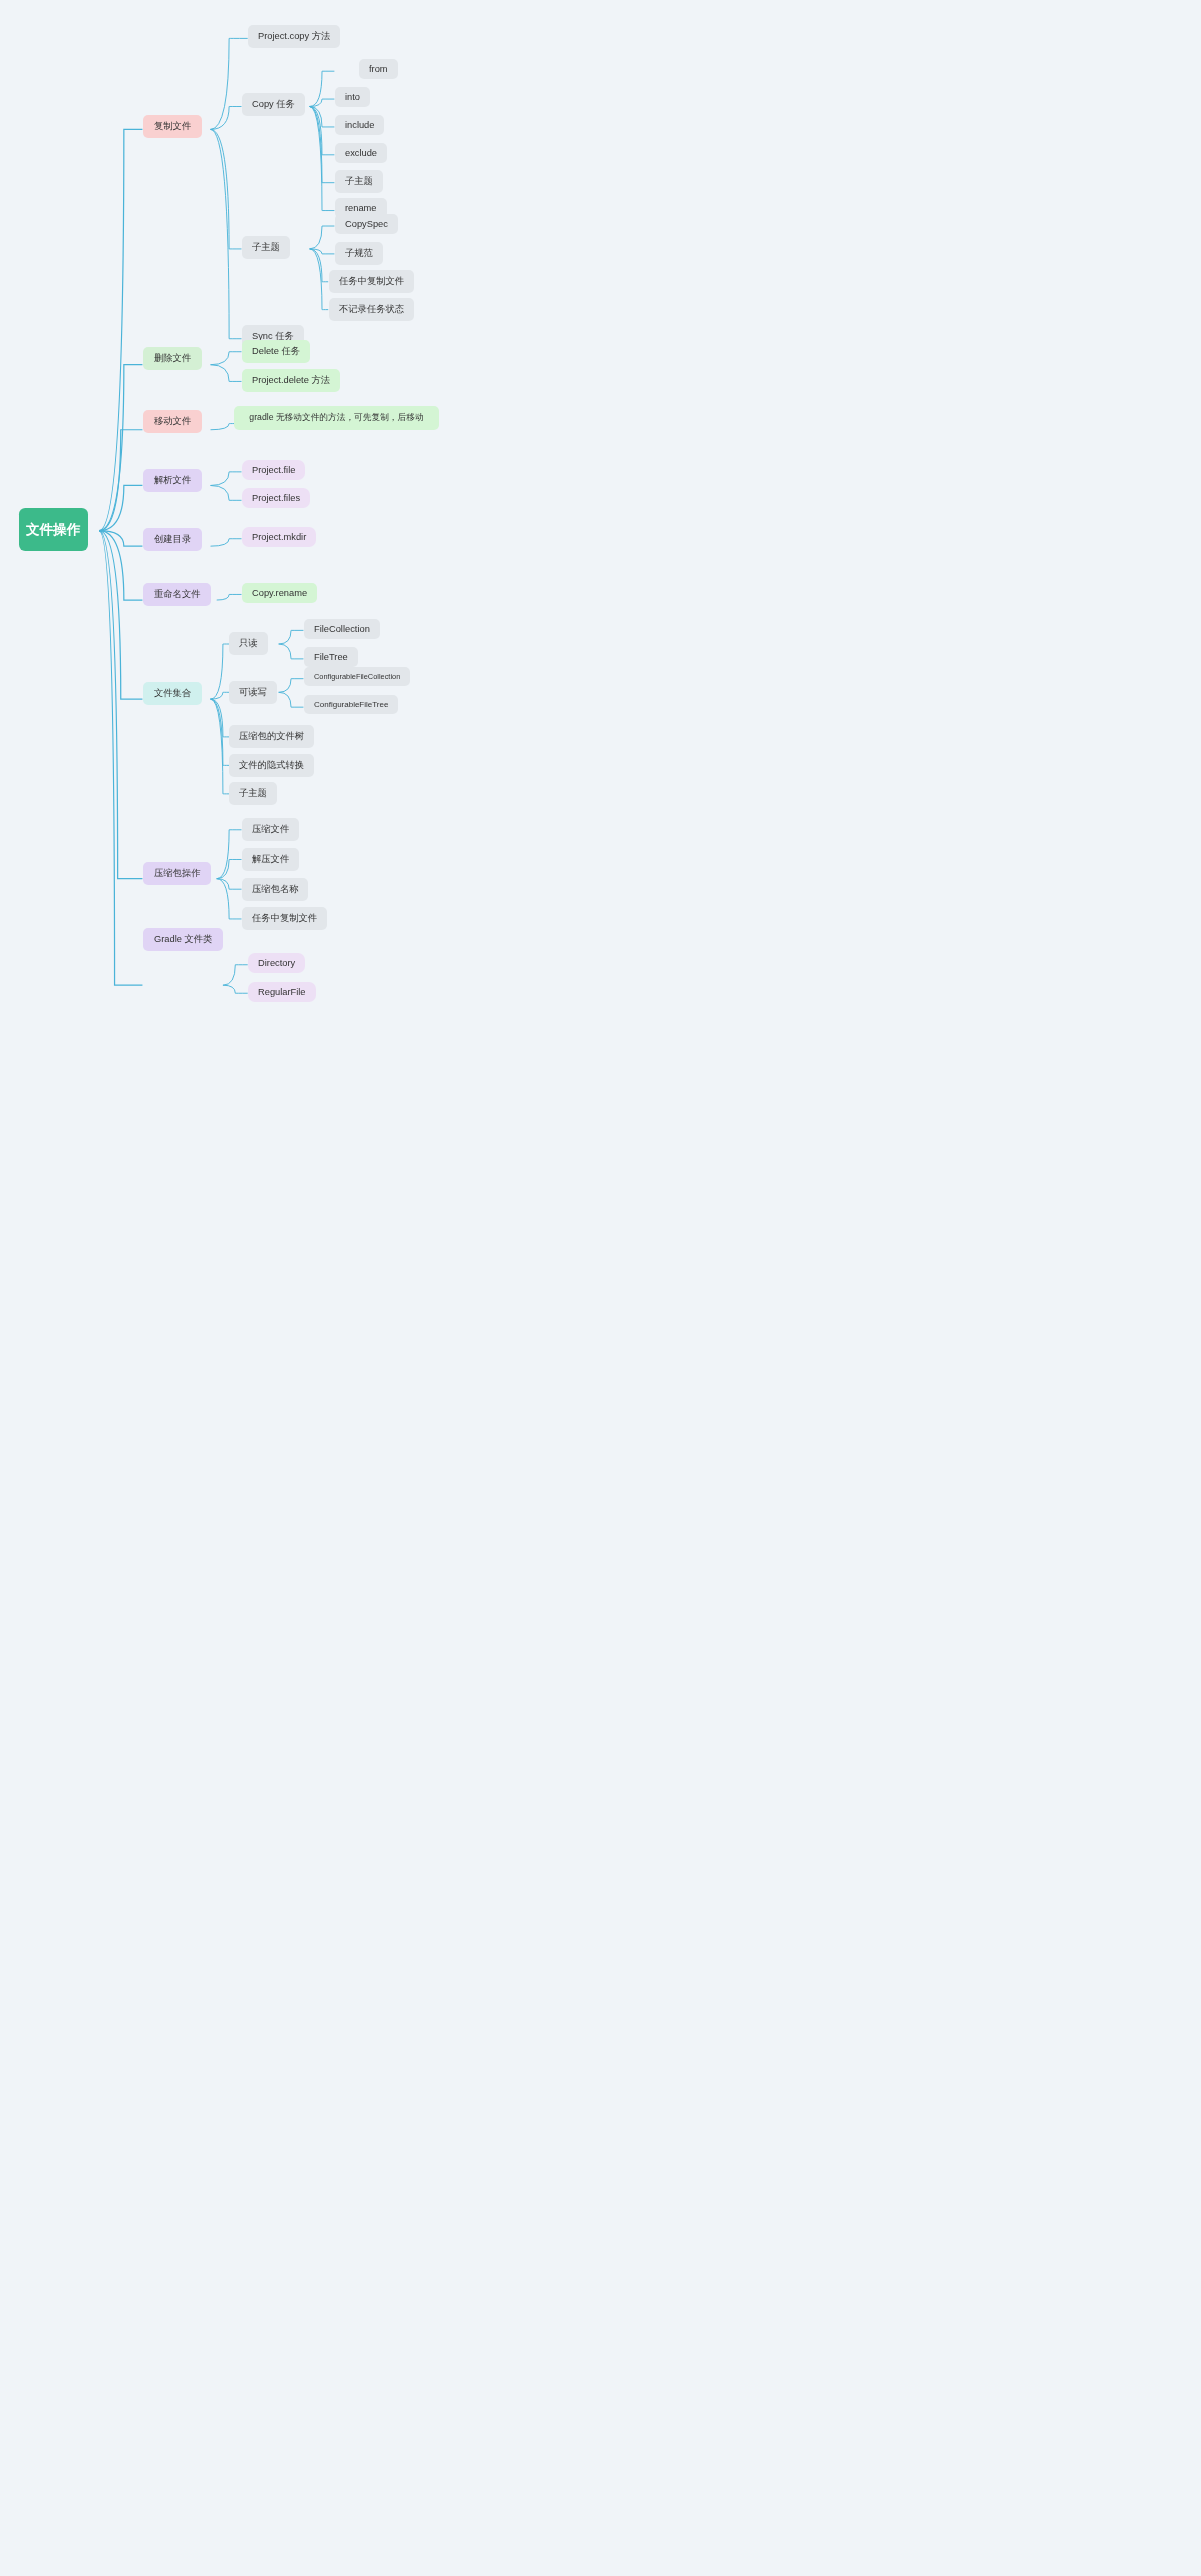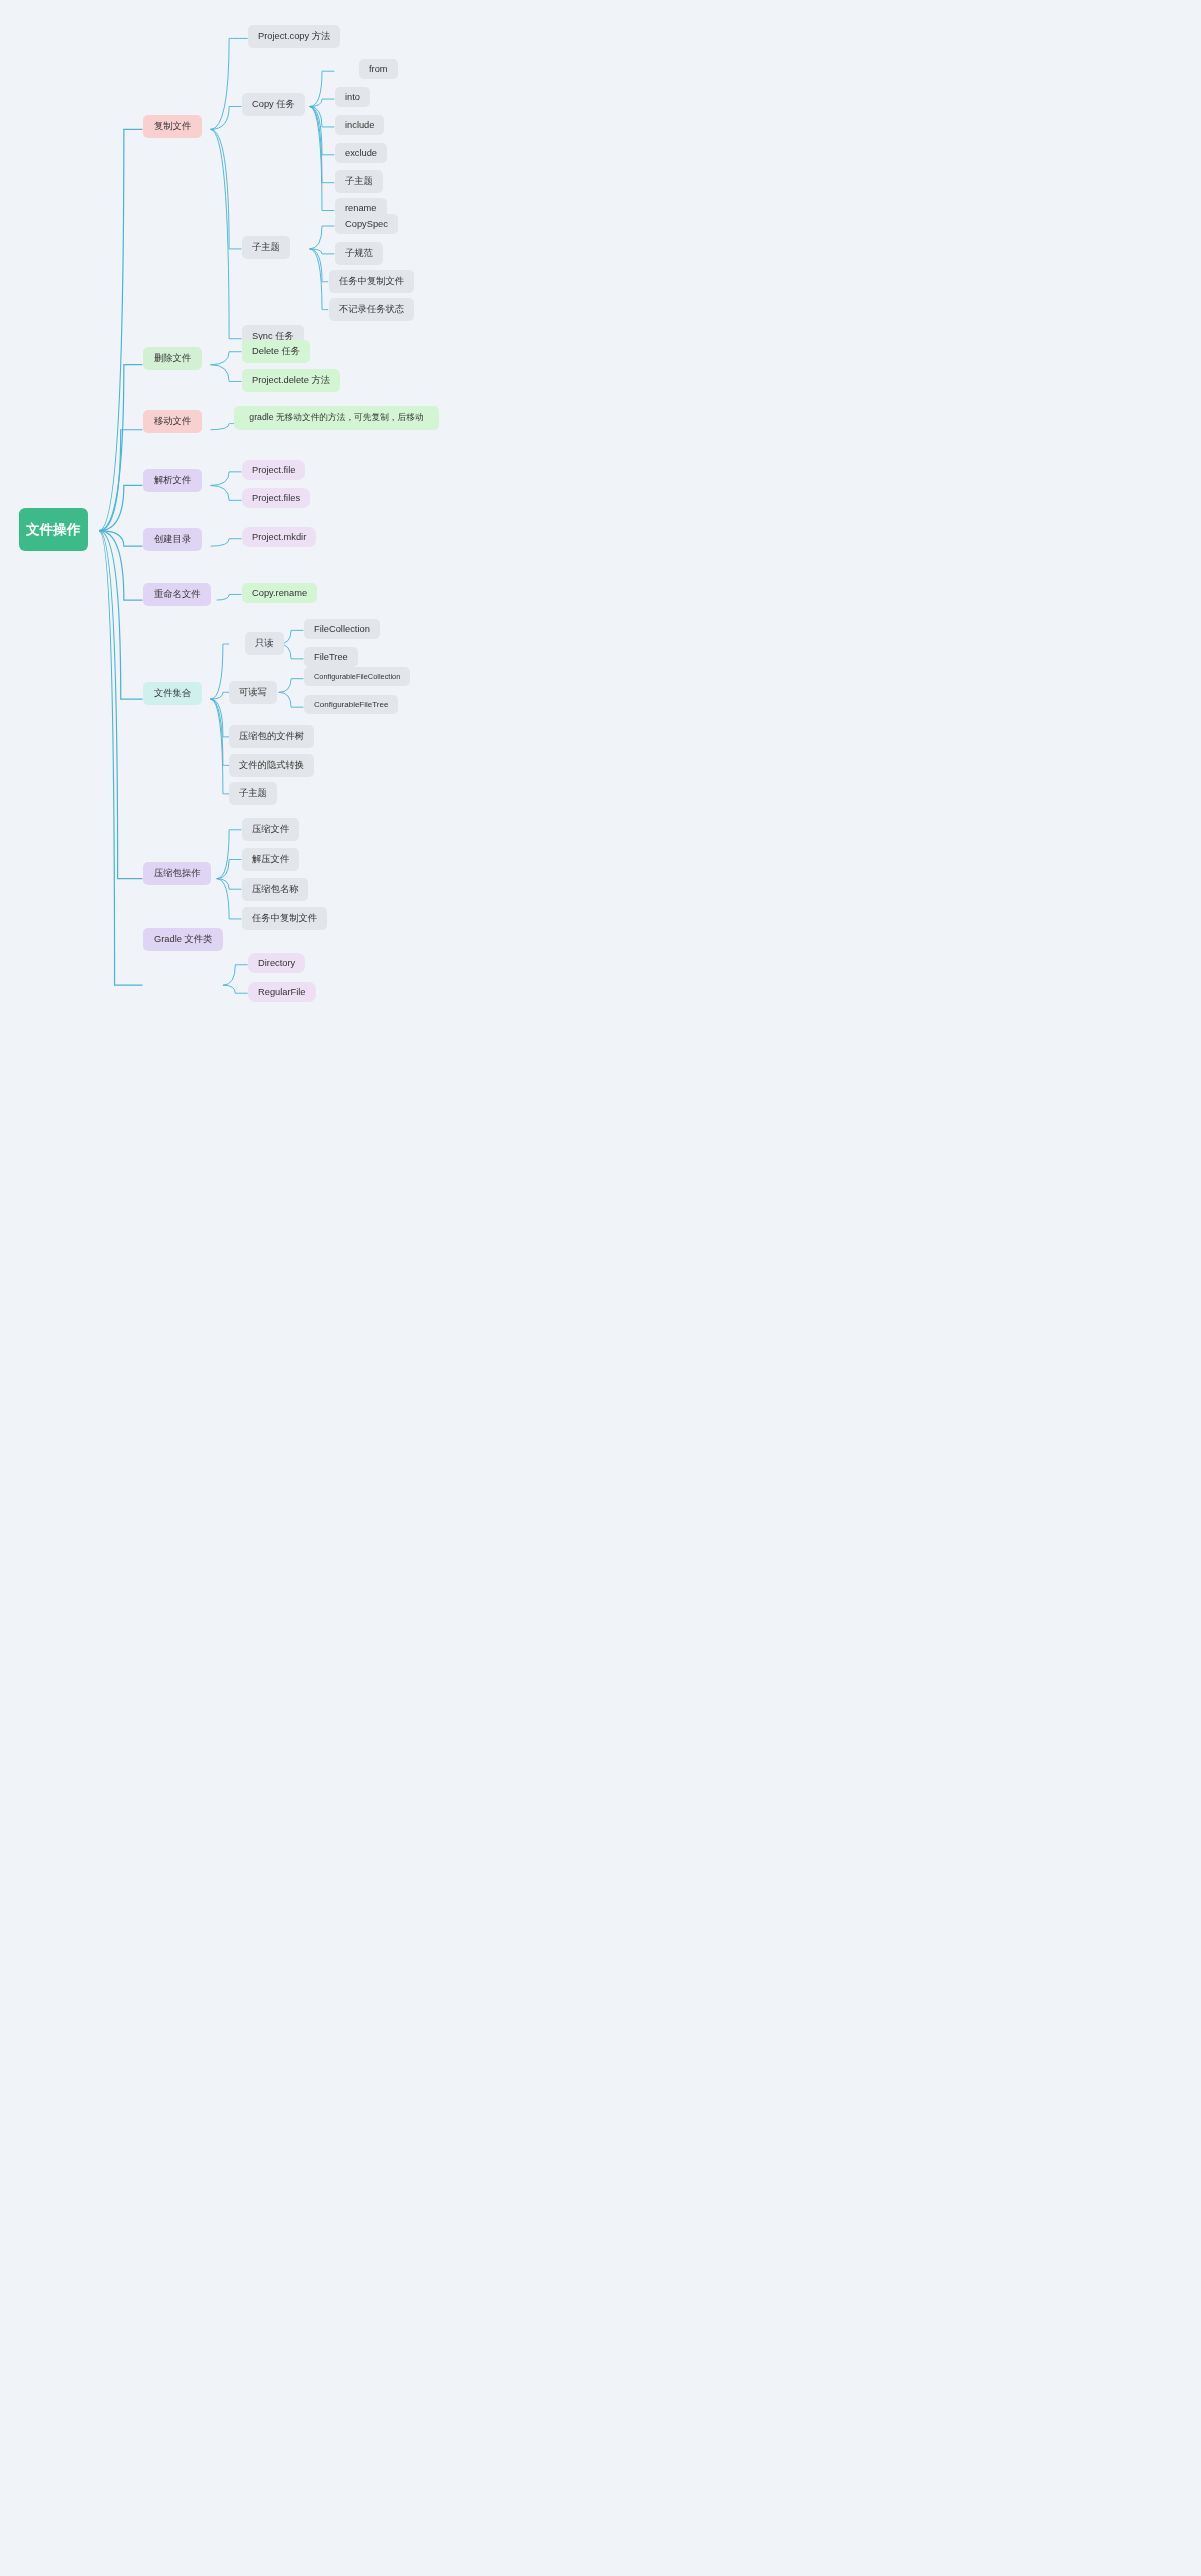--- a/index.html
+++ b/index.html
@@ -274,21 +274,21 @@
   </div>
 
   <div class="node node-light-green" style="left:242px; top:583px;">
     <span>Copy.rename</span>
   </div>
 
   <div class="node node-teal" style="left:143px; top:682px;">
     <span>文件集合</span>
   </div>
 
-  <div class="node node-gray" style="left:229px; top:632px;margin-left:16px;">
+  <div class="node node-gray" style="left:229px; top:632px;">
     <span>只读</span>
   </div>
 
   <div class="node node-gray" style="left:304px; top:619px;">
     <span>FileCollection</span>
   </div>
 
   <div class="node node-gray" style="left:304px; top:647px;">
     <span>FileTree</span>
   </div>

